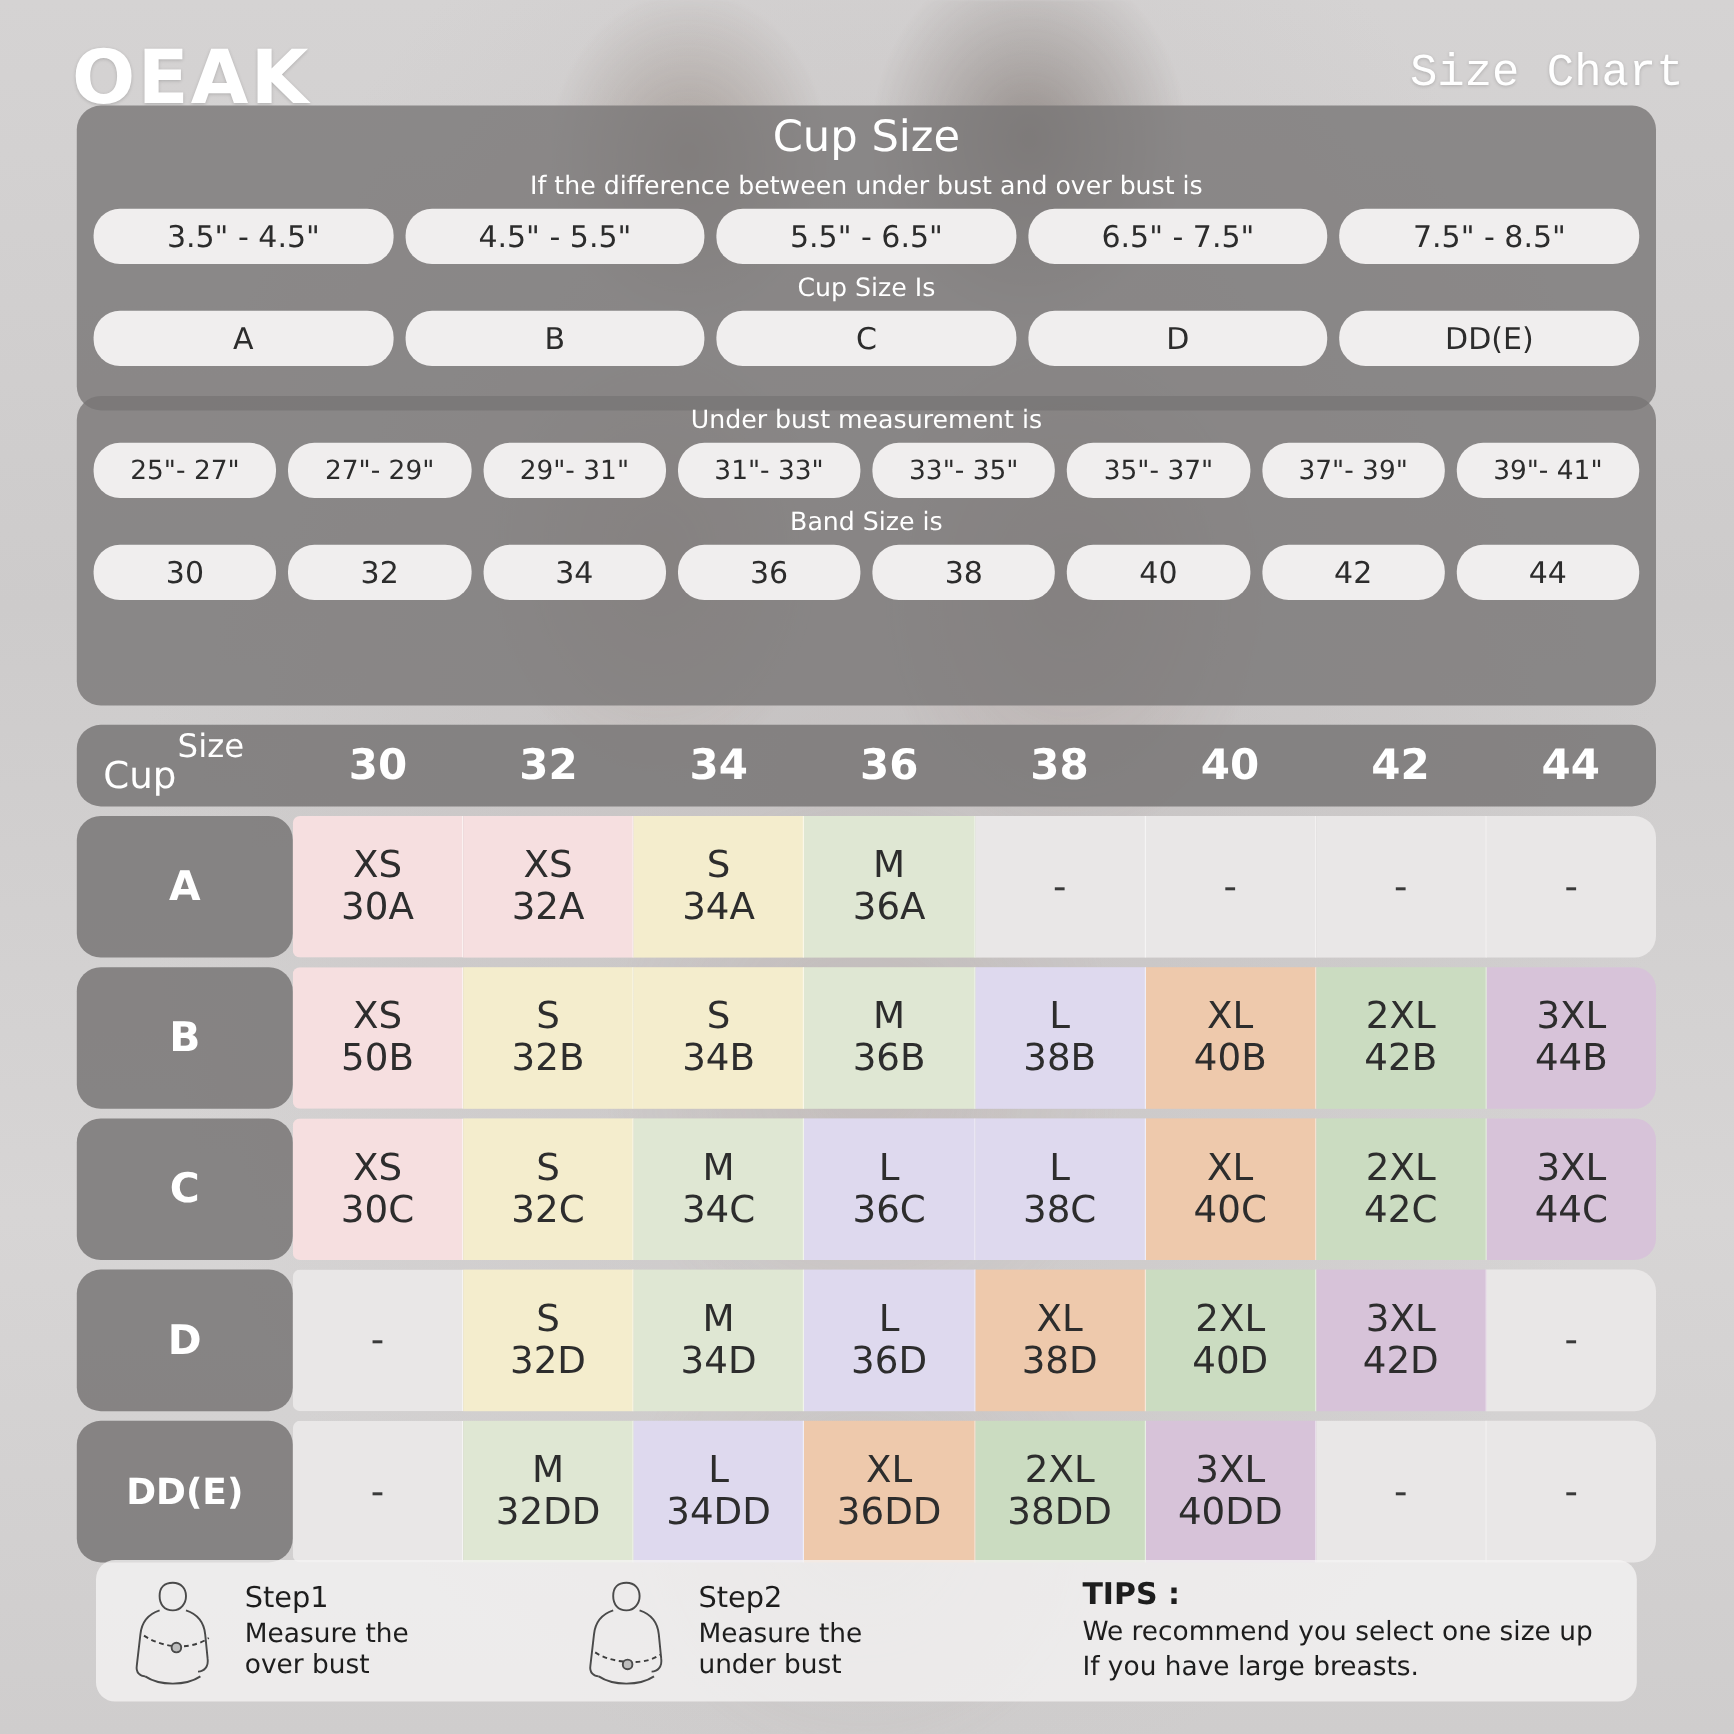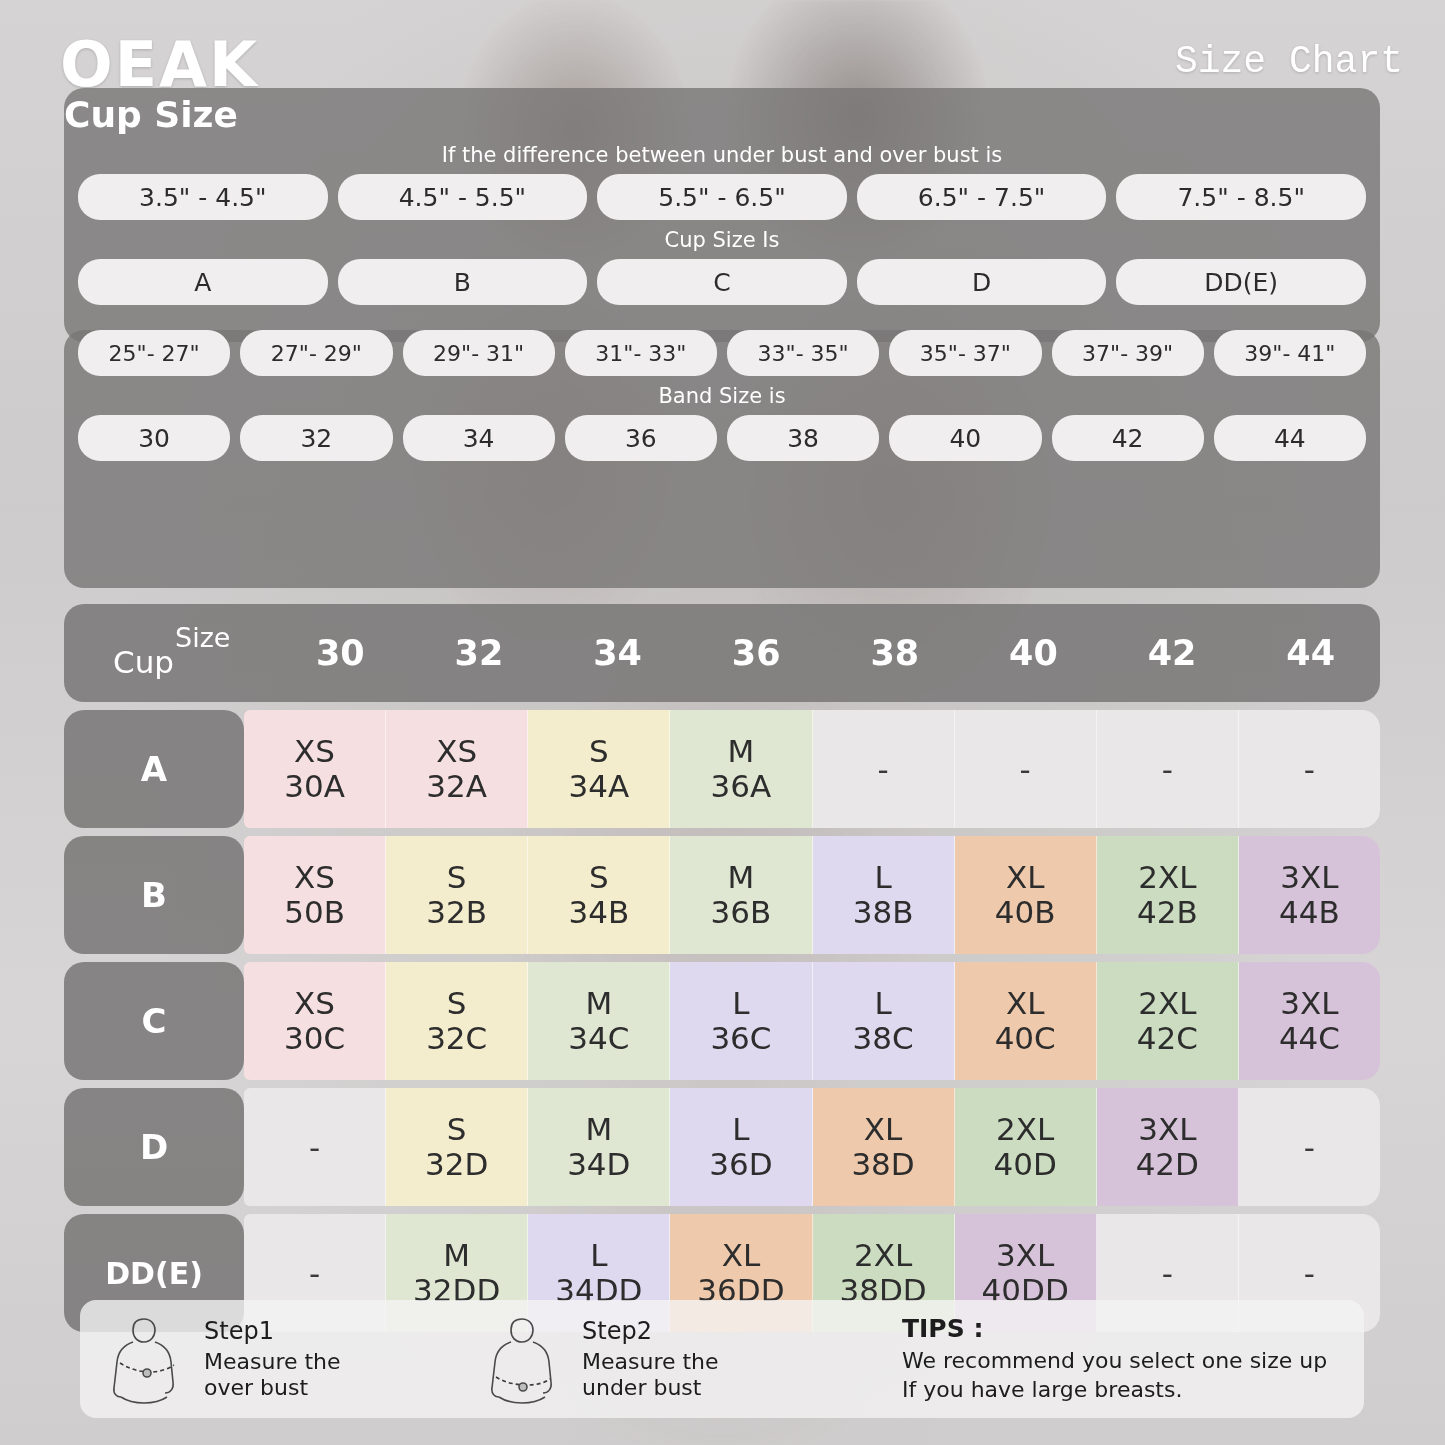--- a/index.html
+++ b/index.html
@@ -44,21 +44,21 @@
     text-shadow:0 1px 3px rgba(0,0,0,.18);
     font-family:Liberation Mono, monospace;
   }
 
   .panel{
     position:absolute;left:64px;width:1316px;
     background:rgba(120,118,118,0.80);
     border-radius:20px;
   }
   .panel-title{
-    color:#ffffff;font-weight:700;font-size:34px;
+    text-align:center;color:#ffffff;font-weight:400;font-size:34px;
     padding-top:6px;
   }
   .panel-sub{
     text-align:center;color:#ffffff;font-size:21px;padding:8px 0 7px 0;font-weight:400;
   }
   .row{
     display:flex;gap:10px;padding:0 14px 0 14px;
   }
   .cell{
     flex:1;background:#f0eeee;border-radius:22px;height:46px;
@@ -72,21 +72,21 @@
   #cup-panel{top:88px;height:254px;}
   #cup-panel .panel-title{font-size:36px;}
   
   #band-panel{top:330px;height:258px;}
   #band-panel .panel-title{font-size:36px;}
 
   
   #matrix{position:absolute;left:64px;top:604px;width:1316px;}
   .mhead{
     background:rgba(120,118,118,0.85);
-    border-radius:20px;height:98px;display:flex;align-items:center;padding-left:27px;
+    border-radius:20px;height:68px;display:flex;align-items:center;
   }
   .corner{
     width:180px;position:relative;height:82px;flex:none;
   }
   .corner .cup{position:absolute;left:22px;bottom:14px;color:#fff;font-size:31px;}
   .corner .size{position:absolute;left:84px;top:10px;color:#fff;font-size:27px;}
   .mhead .h{
     flex:1;text-align:center;color:#ffffff;font-size:35px;font-weight:700;
   }
   .mrow{display:flex;align-items:stretch;height:118px;margin-top:8px;}
@@ -144,20 +144,21 @@
       <div class="row" id="cup-values">
           <div class="cell val">A</div>
           <div class="cell val">B</div>
           <div class="cell val">C</div>
           <div class="cell val">D</div>
           <div class="cell val">DD(E)</div>
         </div>
     </div>
 
     <div class="panel" id="band-panel">
+      <div class="panel-sub">Under bust measurement is</div>
       <div class="row" id="band-ranges">
           <div class="cell small">25"- 27"</div>
           <div class="cell small">27"- 29"</div>
           <div class="cell small">29"- 31"</div>
           <div class="cell small">31"- 33"</div>
           <div class="cell small">33"- 35"</div>
           <div class="cell small">35"- 37"</div>
           <div class="cell small">37"- 39"</div>
           <div class="cell small">39"- 41"</div>
         </div>

